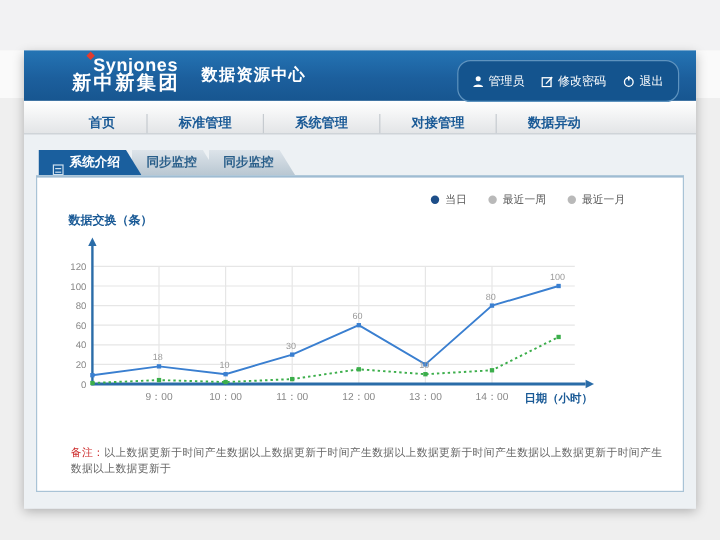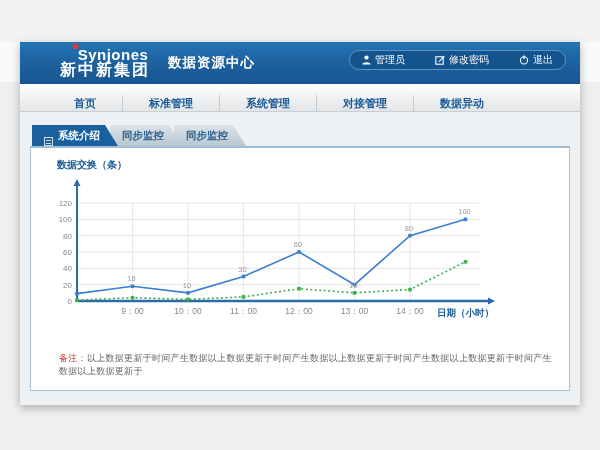--- a/index.html
+++ b/index.html
@@ -13,22 +13,22 @@
 
   
   .header { height:42px; background:linear-gradient(180deg,#2474b4 0%,#1c5f9d 55%,#175690 100%);
     display:flex; align-items:center; position:relative; }
   .logo { margin-left:40px; text-align:center; line-height:1.05; position:relative; }
   .logo-en { color:#fff; font-size:15px; font-weight:bold; letter-spacing:.5px;margin-left:16px; }
   .logo-spark { position:absolute; top:-3px; left:13px; width:5px; height:5px; background:#e23c2e;
     transform:rotate(45deg); }
   .logo-cn { color:#fff; font-size:16px; font-weight:bold; letter-spacing:2px; }
   .app-title { color:#fff; font-size:13.5px; font-weight:bold; margin-left:18px; letter-spacing:1px; }
-  .user-box { position:absolute; right:14px; top:8px; height:20px; display:flex; align-items:center;
-    background:#14548e; border:1px solid #5e93bf; border-radius:11px; padding:0 12px; gap:30px; }
+  .user-box { position:absolute; right:14px; top:8px; height:35px; display:flex; align-items:center;
+    background:#14548e; border:1px solid #5e93bf; border-radius:11px; padding:0 12px; gap:14px; }
   .user-item { display:flex; align-items:center; gap:4px; color:#fff; font-size:10px; cursor:pointer; }
   .uicon { display:inline-flex; }
 
   
   .nav { height:28px; background:linear-gradient(#ffffff,#e3e5e7); border-bottom:1px solid #c9ced2;
     display:flex; align-items:flex-end; padding-left:28px; }
   .nav-item { color:#1a5a96; font-size:11px; font-weight:bold; padding:0 26px; cursor:pointer;
     border-right:1px solid #c6cbd0; line-height:16px; }
   .nav-item:last-child { border-right:none; }
 
@@ -123,20 +123,34 @@
         </div>
         <div class="tab">
           <span>同步监控</span>
         </div>
         <div class="tab">
           <span>同步监控</span>
         </div>
       </div>
 
       <div class="panel">
+        <div class="filter-row">
+          <span class="filter">
+            <span class="dot sel"></span>
+            <span>当日</span>
+          </span>
+          <span class="filter">
+            <span class="dot"></span>
+            <span>最近一周</span>
+          </span>
+          <span class="filter">
+            <span class="dot"></span>
+            <span>最近一月</span>
+          </span>
+        </div>
 
         <div class="y-title">数据交换（条）</div>
 
         <div class="chart-row">
           <svg id="chart-svg" width="462" height="162">
               <line x1="38" y1="108.66666666666667" x2="440" y2="108.66666666666667" stroke="#e6e6e6" stroke-width="1"></line>
               <line x1="38" y1="92.33333333333334" x2="440" y2="92.33333333333334" stroke="#e6e6e6" stroke-width="1"></line>
               <line x1="38" y1="76" x2="440" y2="76" stroke="#e6e6e6" stroke-width="1"></line>
               <line x1="38" y1="59.66666666666667" x2="440" y2="59.66666666666667" stroke="#e6e6e6" stroke-width="1"></line>
               <line x1="38" y1="43.33333333333333" x2="440" y2="43.33333333333333" stroke="#e6e6e6" stroke-width="1"></line>

